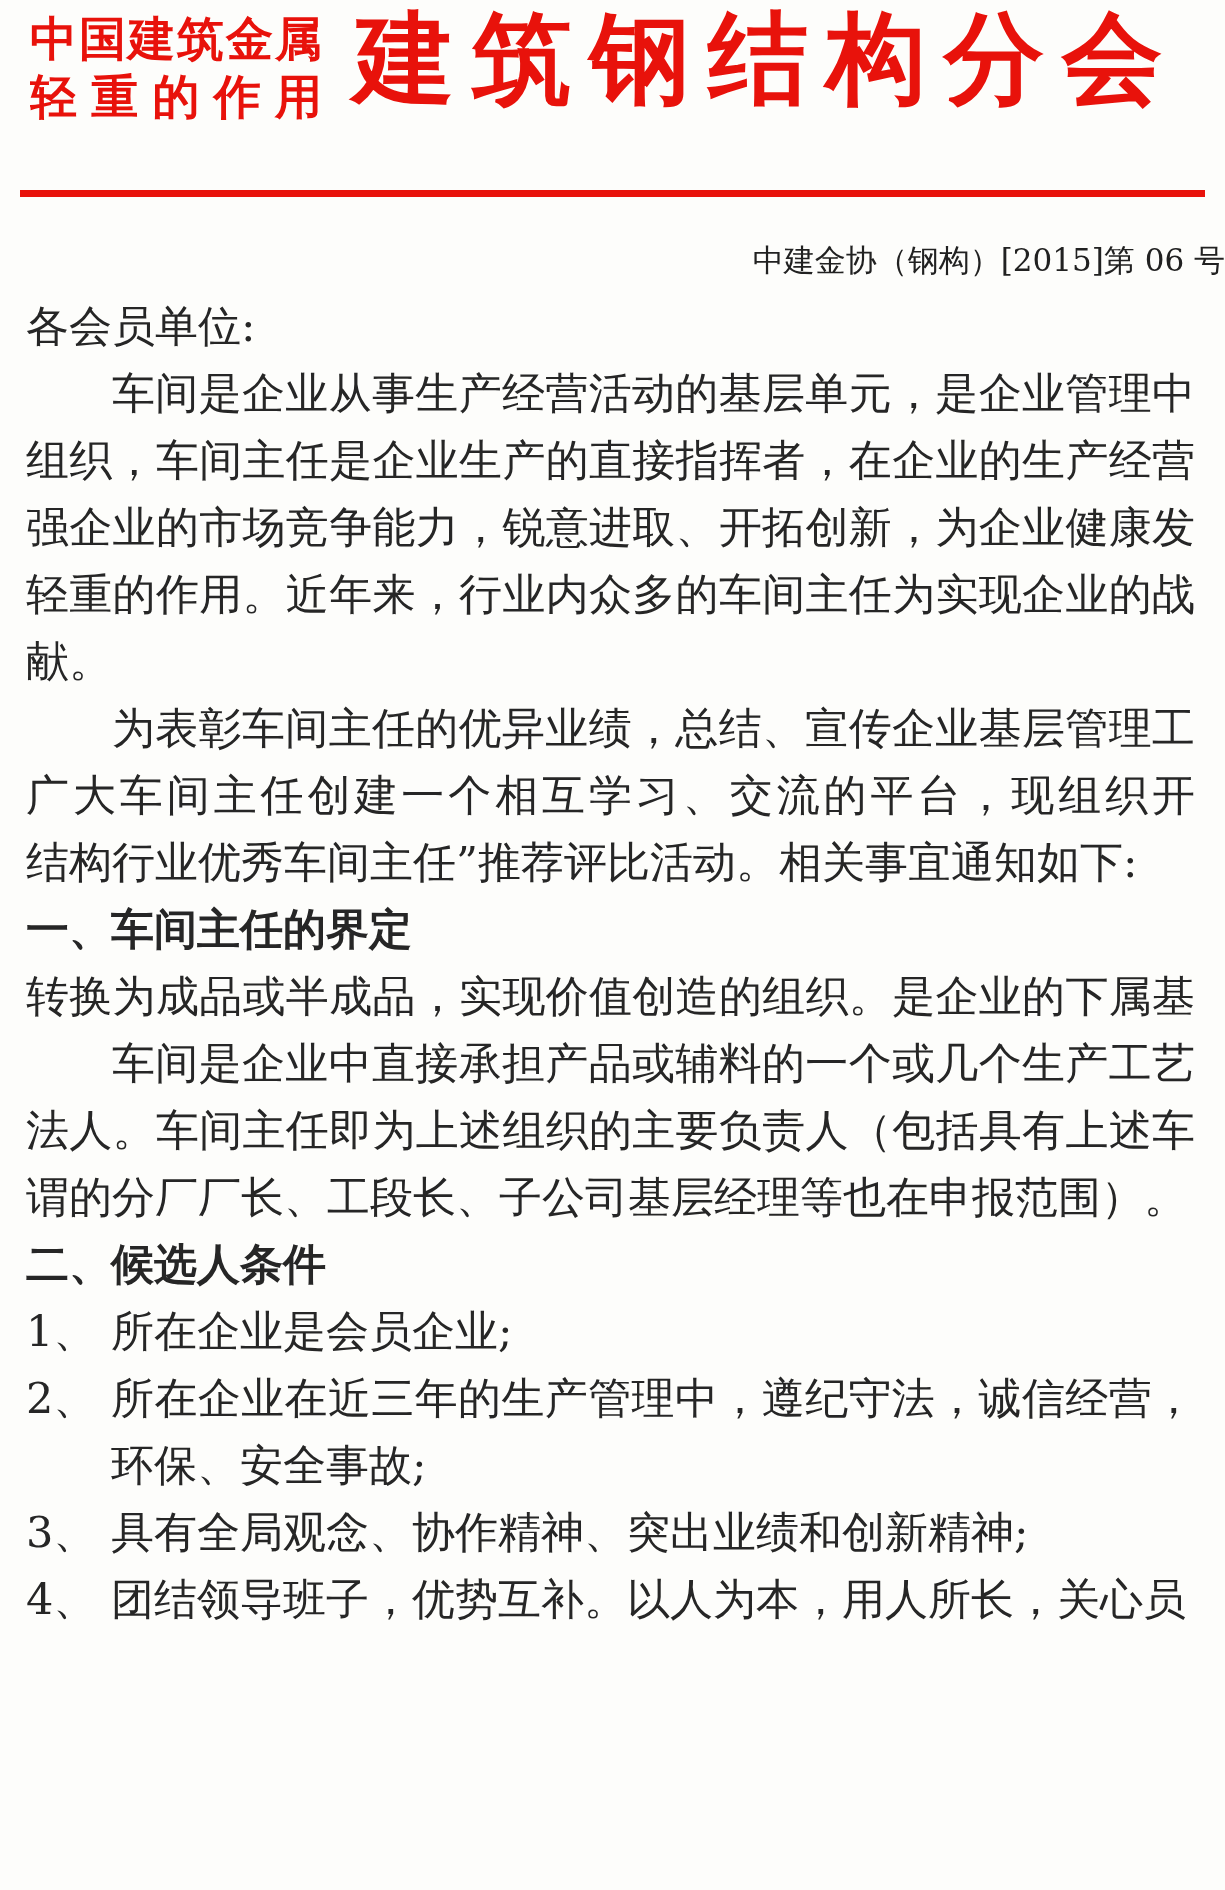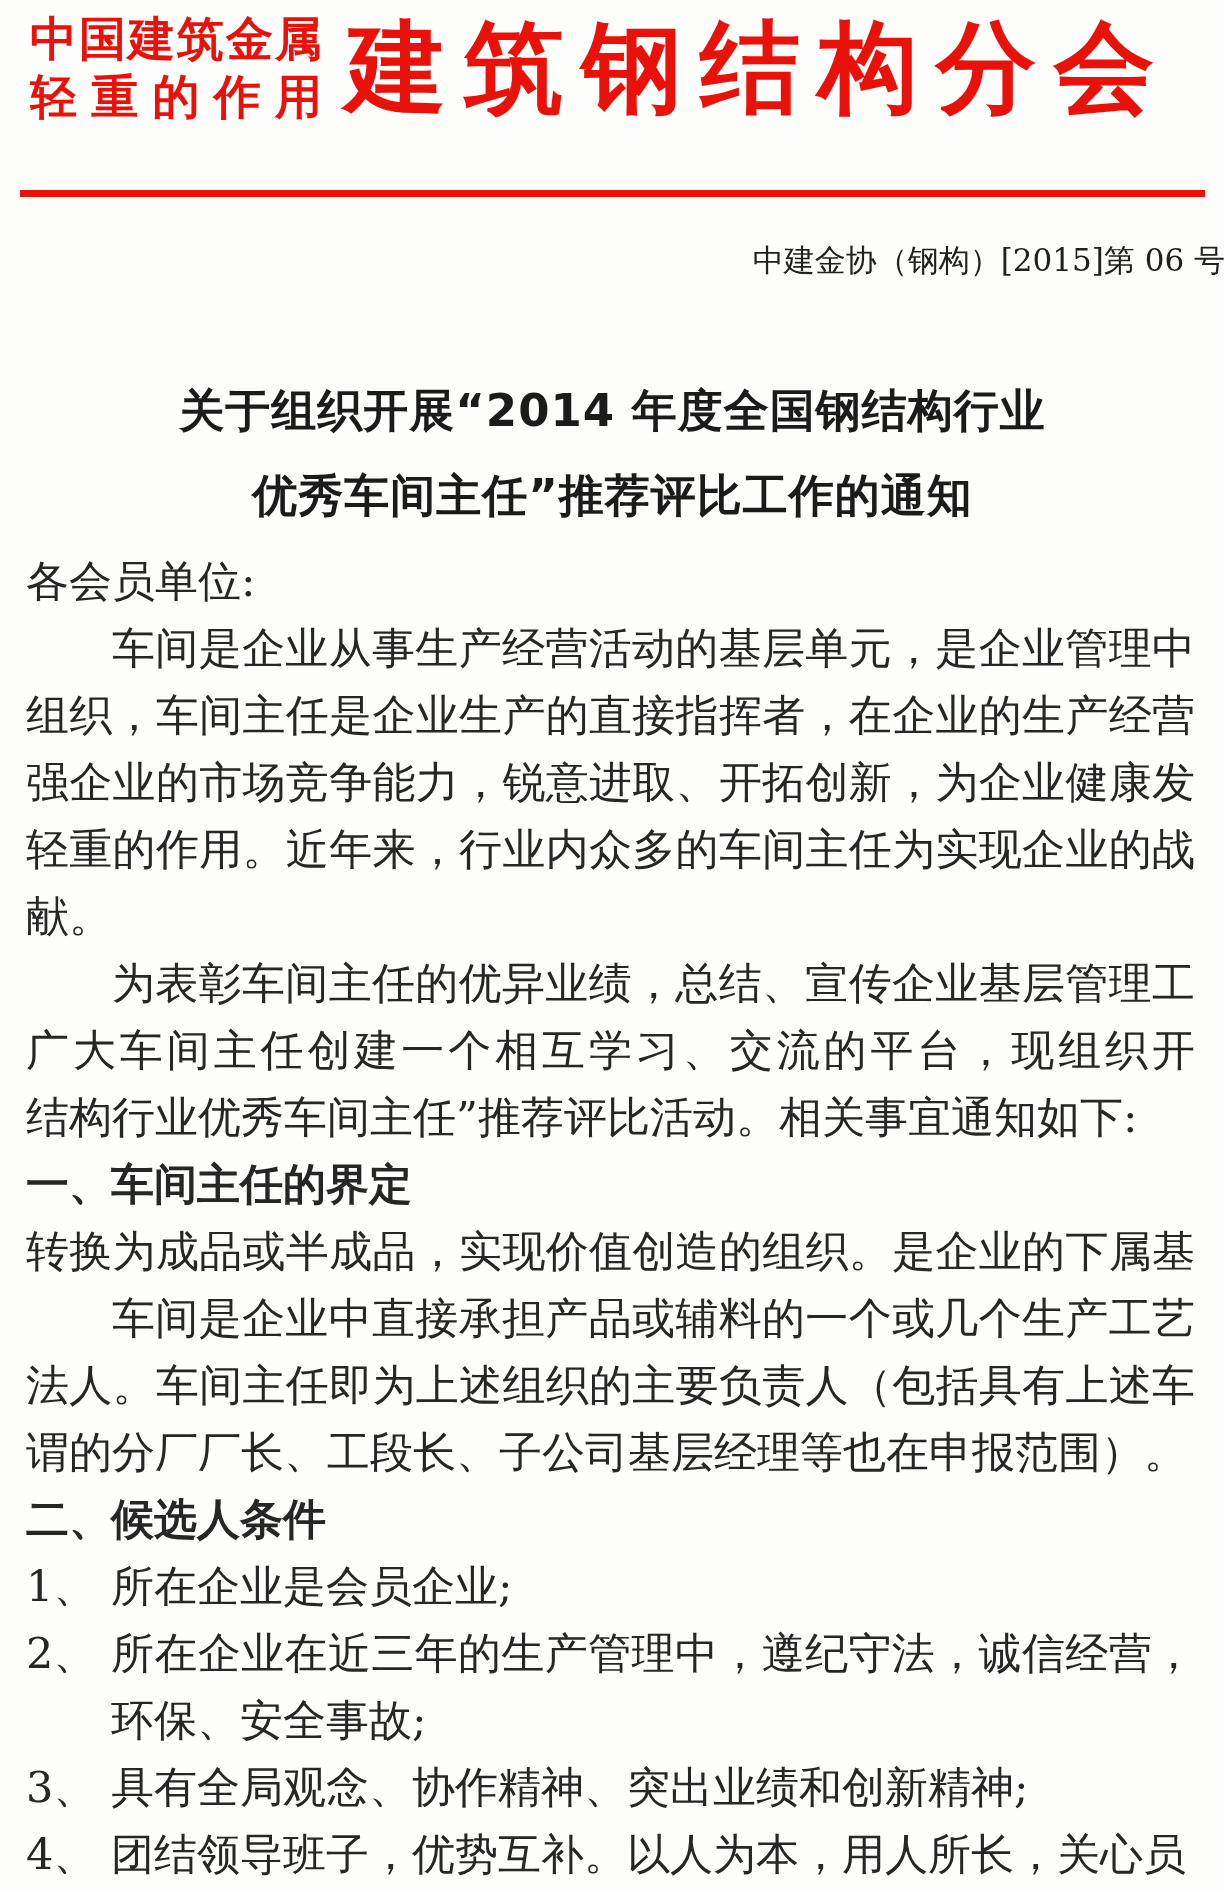--- a/index.html
+++ b/index.html
@@ -19,25 +19,25 @@
   .org {
     width: 292px; flex: none;
     color: var(--red);
     font-family: "DejaVu Sans", "Liberation Sans", sans-serif;
     font-weight: bold;
     font-size: 47px; line-height: 58px;
   }
   .org .jline { text-align: justify; text-align-last: justify; height: 58px; overflow: hidden; }
   .branch {
     color: var(--red);
-    font-family: Liberation Sans, sans-serif;
+    font-family: Liberation Mono, monospace;
     font-weight: bold;
     font-size: 100px; line-height: 114px;
     letter-spacing: 18px;
-    margin-left: 24px;
+    margin-left: 32px;
     flex: none;
   }
   .rule { height: 7px; background: var(--red); margin: 64px 20px 0 20px; }
   .docnum {
     margin-top: 41px;
     text-align: right; 
     font-size: 31px; line-height: 45px;
     color: #212121;
   }
   .title {
@@ -74,24 +74,20 @@
       <div class="jline">中国建筑金属</div>
       <div class="jline">轻重的作用</div>
     </div>
     <div class="branch">建筑钢结构分会</div>
   </div>
 
   <div class="rule"></div>
 
   <div class="docnum">中建金协（钢构）[2015]第 06 号</div>
 
-  <div class="title">
-    <div class="tline">关于组织开展“2014 年度全国钢结构行业</div>
-    <div class="tline">优秀车间主任”推荐评比工作的通知</div>
-  </div>
 
   <div class="doc-body">
     <div class="line">各会员单位:</div>
 
     <div class="line indent justify">车间是企业从事生产经营活动的基层单元，是企业管理中重要基础的管理</div>
     <div class="line justify">组织，车间主任是企业生产的直接指挥者，在企业的生产经营活动中发挥举足</div>
     <div class="line justify">强企业的市场竞争能力，锐意进取、开拓创新，为企业健康发展做出了突出贡</div>
     <div class="line justify">轻重的作用。近年来，行业内众多的车间主任为实现企业的战略发展目标、增</div>
     <div class="line">献。</div>
 

